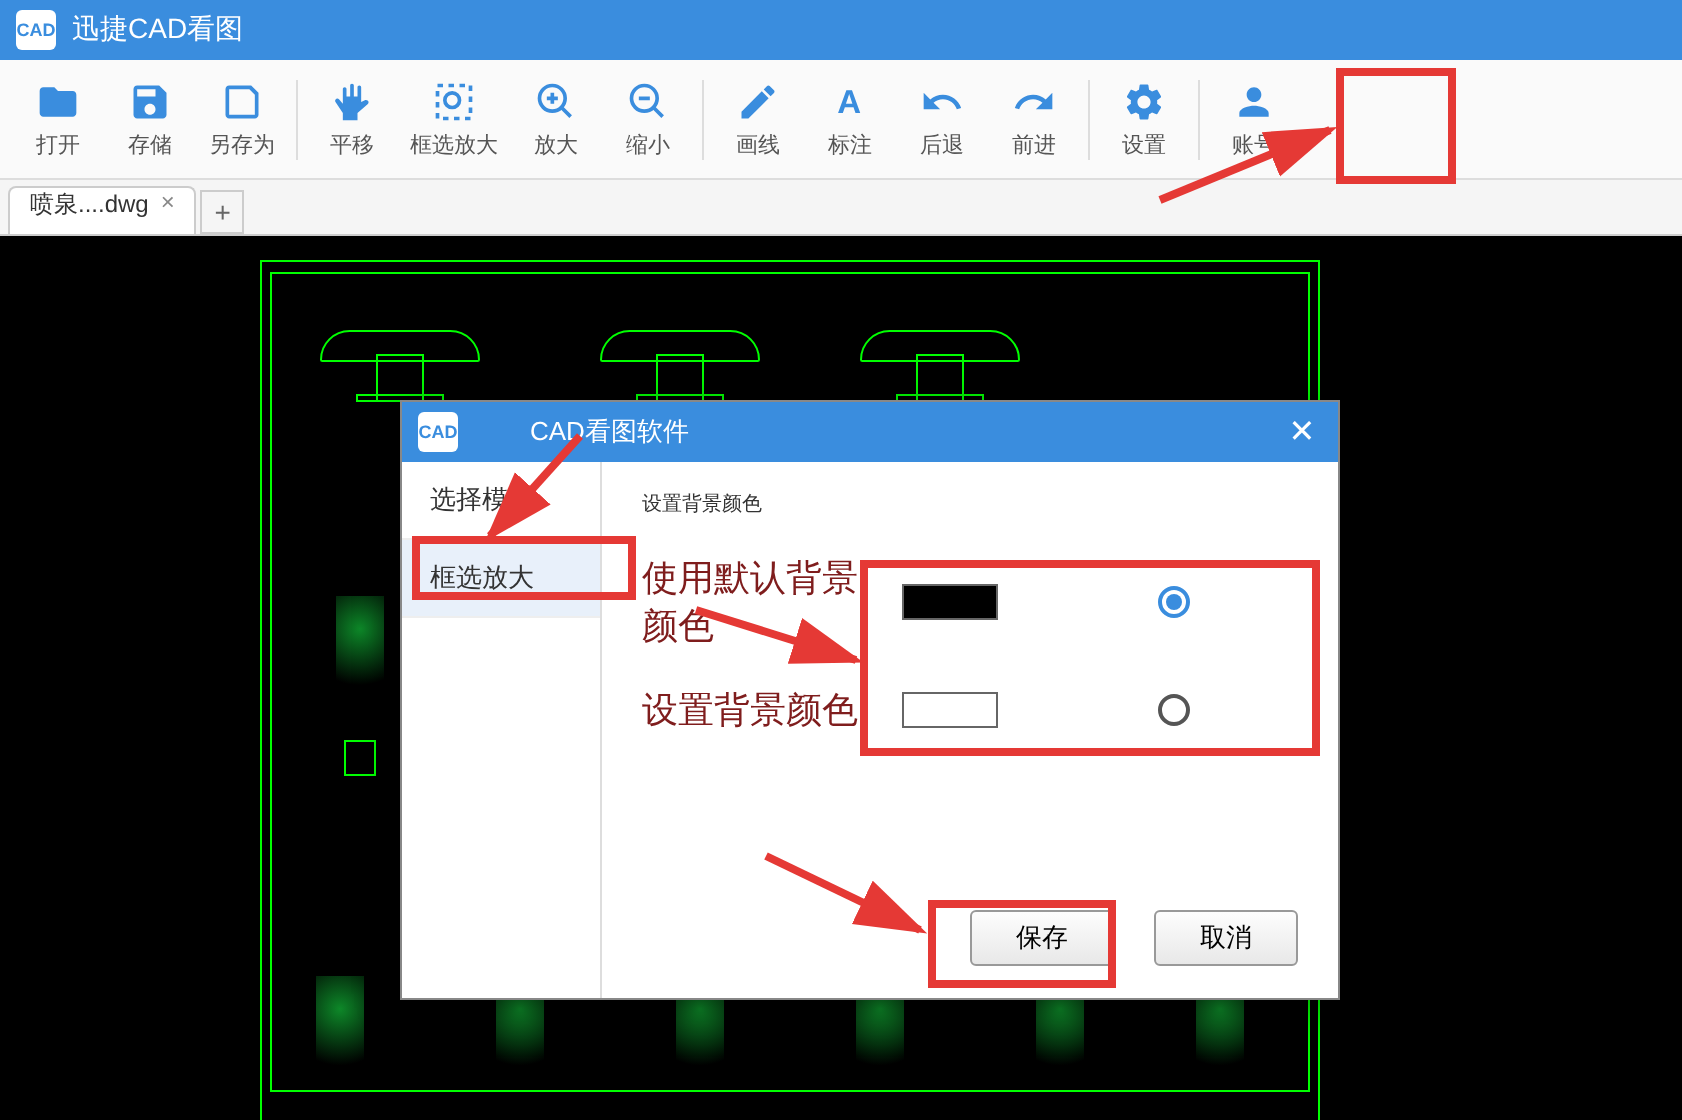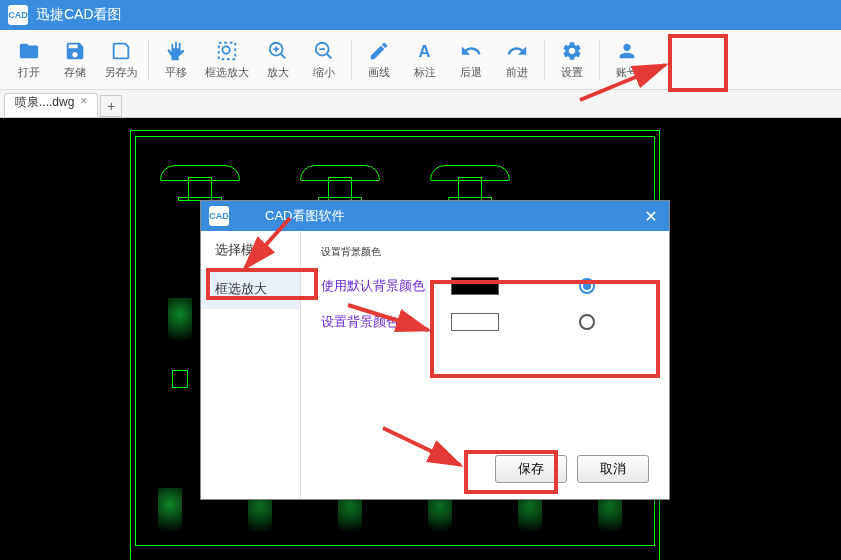--- a/index.html
+++ b/index.html
@@ -37,28 +37,28 @@
     .dlg-title { height: 30px; background: #3a8dde; display: flex; align-items: center; padding: 0 8px; gap: 8px; }
     .dlg-title-text { color: #fff; font-size: 13px; flex: 1; margin-left: 28px; }
     .dlg-close { width: 20px; height: 20px; color: #fff; display: flex; align-items: center; justify-content: center; cursor: pointer; }
     .dlg-body { display: flex; height: calc(100% - 30px); }
     .dlg-side { width: 100px; border-right: 1px solid #ddd; }
     .dlg-side-item { padding: 10px 14px; font-size: 13px; color: #333; cursor: pointer; border-bottom: 1px solid #eee; }
     .dlg-side-item.active { background: #e8f0fa; }
     .dlg-main { flex: 1; padding: 14px 20px; position: relative; }
     .dlg-heading { font-size: 10px; color: #333; margin-bottom: 18px; }
     .option-row { display: flex; align-items: center; margin-bottom: 18px; gap: 20px; }
-    .option-label { width: 110px; font-size: 13px; color: #6d28d9; }
+    .option-label { width: 110px; font-size: 18px; color: #7f1d1d; }
     .swatch { width: 48px; height: 18px; border: 1px solid #666; }
     .swatch.black { background: #000; }
     .swatch.white { background: #fff; }
     .radio { width: 16px; height: 16px; border: 2px solid #3a8dde; border-radius: 50%; display: flex; align-items: center; justify-content: center; cursor: pointer; margin-left: 60px; }
     .radio.checked::after { content: ""; width: 8px; height: 8px; background: #3a8dde; border-radius: 50%; }
     .radio.unchecked { border-color: #555; }
-    .dlg-btns { position: absolute; bottom: 16px; right: 20px; display: flex; gap: 10px; }
+    .dlg-btns { position: absolute; bottom: 16px; right: 20px; display: flex; gap: 20px; }
     .dlg-btn { padding: 4px 22px; font-size: 13px; border: 1px solid #999; border-radius: 3px; background: linear-gradient(#fdfdfd, #e8e8e8); cursor: pointer; }
     
     .anno-box { position: absolute; border: 4px solid #e53935; pointer-events: none; }
     .anno-arrow { position: absolute; pointer-events: none; }
   </style>
 </head>
 <body>
 
 <div class="titlebar">
   <div class="titlebar-icon">CAD</div>

